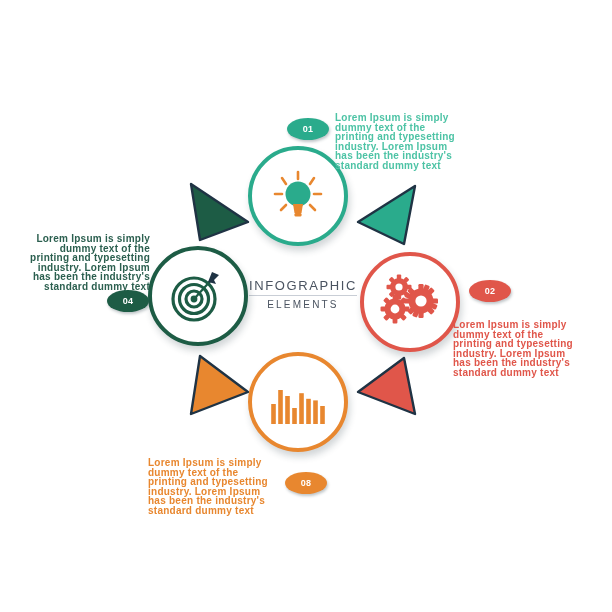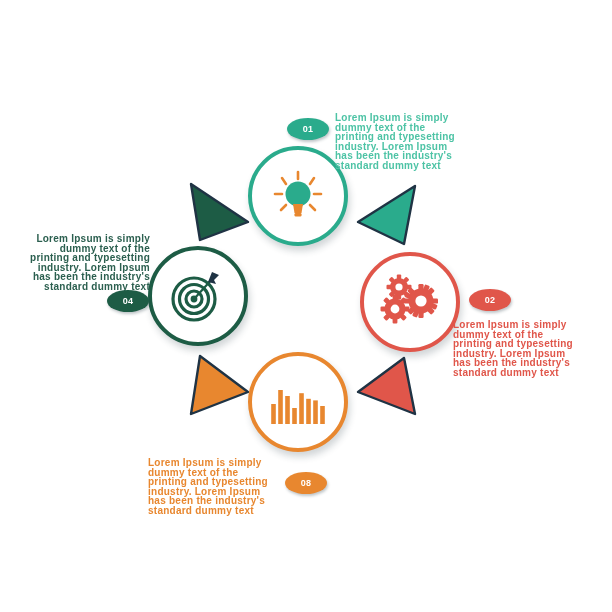--- a/index.html
+++ b/index.html
@@ -34,21 +34,21 @@
   
   .badge{
     position:absolute;
     width:42px;height:22px;border-radius:50%;
     display:flex;align-items:center;justify-content:center;
     color:#fff;font-size:9px;font-weight:bold;letter-spacing:.3px;
     z-index:12;
     box-shadow:1px 2px 3px rgba(30,50,60,.28);
   }
   .badge.b1{left:287px;top:118px;background:#2aab8c;}
-  .badge.b2{left:469px;top:289px;background:#e0564a;}
+  .badge.b2{left:469px;top:280px;background:#e0564a;}
   .badge.b3{left:285px;top:472px;background:#e8872f;}
   .badge.b4{left:107px;top:290px;background:#1d5c45;}
 
   
   .desc{
     position:absolute;
     font-size:10px;
     line-height:9.6px;
     letter-spacing:.25px;
     font-weight:bold;
@@ -99,20 +99,25 @@
 
     <g>
       <polygon points="404,358 358,392 415,414" fill="#e0564a" stroke="#1f3344" stroke-width="2.4" stroke-linejoin="round"></polygon>
     </g>
 
     <g>
       <polygon points="200,356 248,392 191,414" fill="#e8872f" stroke="#1f3344" stroke-width="2.4" stroke-linejoin="round"></polygon>
     </g>
   </svg>
 
+  <div class="center-wrap">
+    <div class="t1">INFOGRAPHIC</div>
+    <div class="rule"></div>
+    <div class="t2">ELEMENTS</div>
+  </div>
 
   <div class="node n1">
     <svg class="icon-svg" width="60" height="60" viewBox="0 0 60 60">
 
       <g stroke="#e8872f" stroke-width="2.6" stroke-linecap="round">
         <line x1="30" y1="6" x2="30" y2="13"></line>
         <line x1="14" y1="12" x2="18" y2="18"></line>
         <line x1="46" y1="12" x2="42" y2="18"></line>
         <line x1="7" y1="28" x2="14" y2="28"></line>
         <line x1="53" y1="28" x2="46" y2="28"></line>

